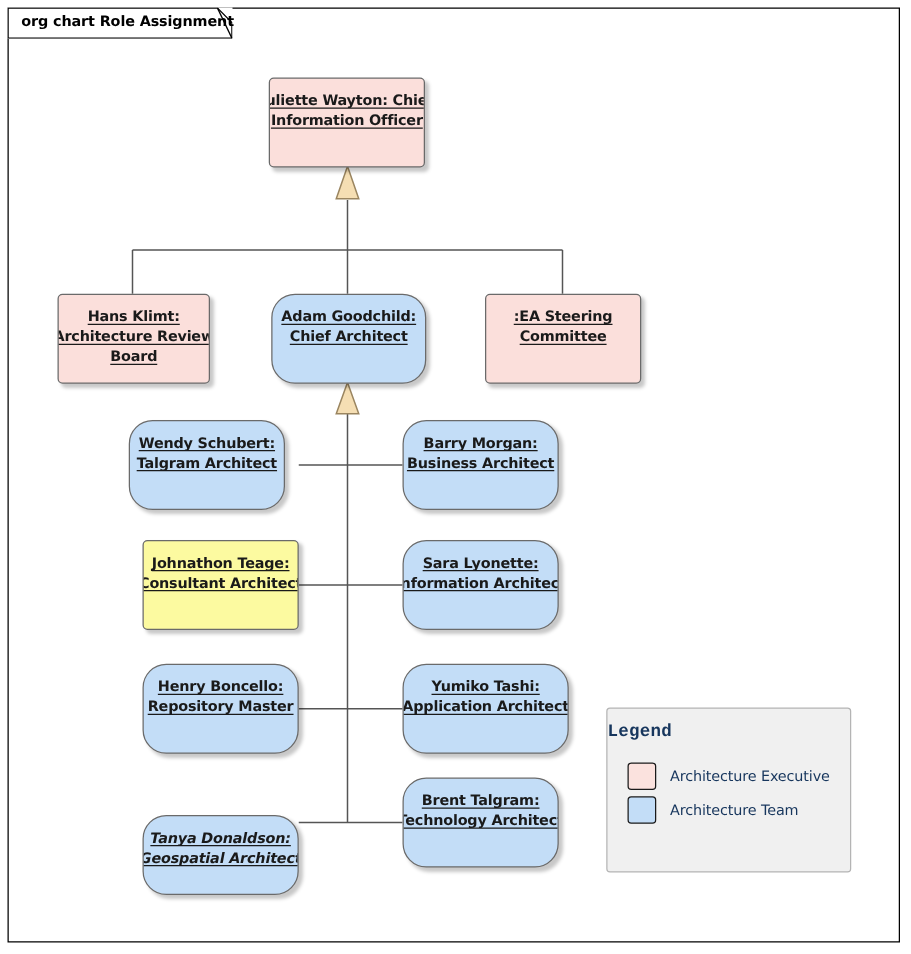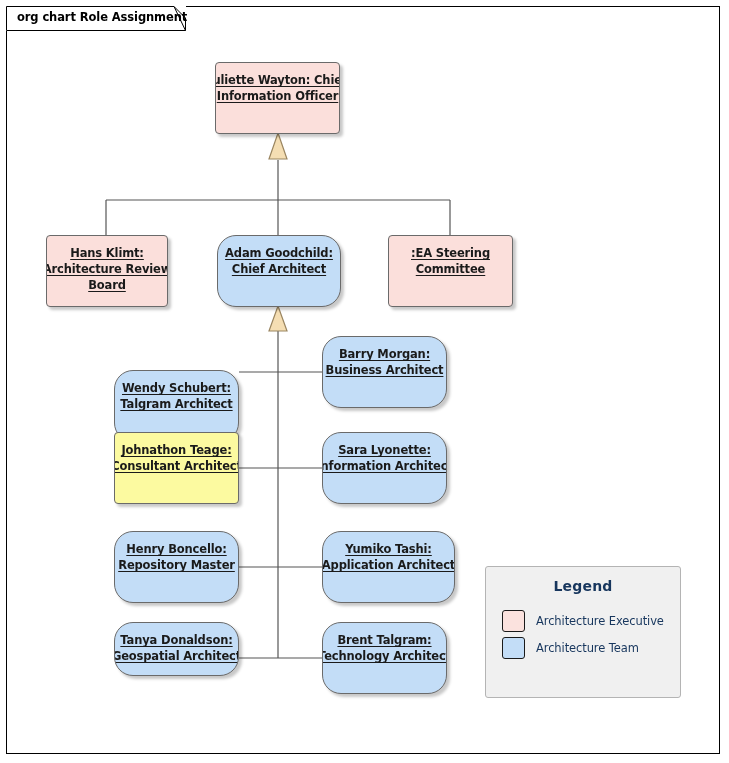--- a/index.html
+++ b/index.html
@@ -116,25 +116,26 @@
     background: #f0f0f0;
     border: 1px solid #b4b4b4;
     border-radius: 3px;
     box-sizing: border-box;
   }
   .legend-title {
     position: absolute;
     top: 11px;
     left: 0;
     width: 100%;
-    text-align: center;
+    text-align: left;
     font-size: 14px;
     font-weight: bold;
     color: #17365d;
     letter-spacing: 0.2px;
+    font-family: Liberation Mono, monospace;
   }
   .legend-rows {
     position: absolute;
     top: 40px;
     left: 16px;
   }
   .legend-row {
     display: flex;
     align-items: center;
     height: 27px;
@@ -210,21 +211,21 @@
   <div class="node blue" style="left:217px; top:235px; width:124px; height:72px;">
     <div class="node-line">Adam Goodchild:</div>
     <div class="node-line">Chief Architect</div>
   </div>
 
   <div class="node pink" style="left:388px; top:235px; width:125px; height:72px;">
     <div class="node-line">:EA Steering</div>
     <div class="node-line">Committee</div>
   </div>
 
-  <div class="node blue" style="left:114px; top:336px; width:125px; height:72px;margin-top:34px;">
+  <div class="node blue" style="left:103px; top:336px; width:125px; height:72px;">
     <div class="node-line">Wendy Schubert:</div>
     <div class="node-line">Talgram Architect</div>
   </div>
 
   <div class="node blue" style="left:322px; top:336px; width:125px; height:72px;">
     <div class="node-line">Barry Morgan:</div>
     <div class="node-line">Business Architect</div>
   </div>
 
   <div class="node yellow" style="left:114px; top:432px; width:125px; height:72px;">
@@ -240,21 +241,21 @@
   <div class="node blue" style="left:114px; top:531px; width:125px; height:72px;">
     <div class="node-line">Henry Boncello:</div>
     <div class="node-line">Repository Master</div>
   </div>
 
   <div class="node blue" style="left:322px; top:531px; width:133px; height:72px;">
     <div class="node-line">Yumiko Tashi:</div>
     <div class="node-line">Application Architect</div>
   </div>
 
-  <div class="node blue" style="left:114px; top:622px; width:125px; height:54px;">
+  <div class="node blue" style="left:114px; top:652px; width:125px; height:64px;font-style:italic;">
     <div class="node-line">Tanya Donaldson:</div>
     <div class="node-line">Geospatial Architect</div>
   </div>
 
   <div class="node blue" style="left:322px; top:622px; width:125px; height:72px;">
     <div class="node-line">Brent Talgram:</div>
     <div class="node-line">Technology Architect</div>
   </div>
 
   <div class="legend">

